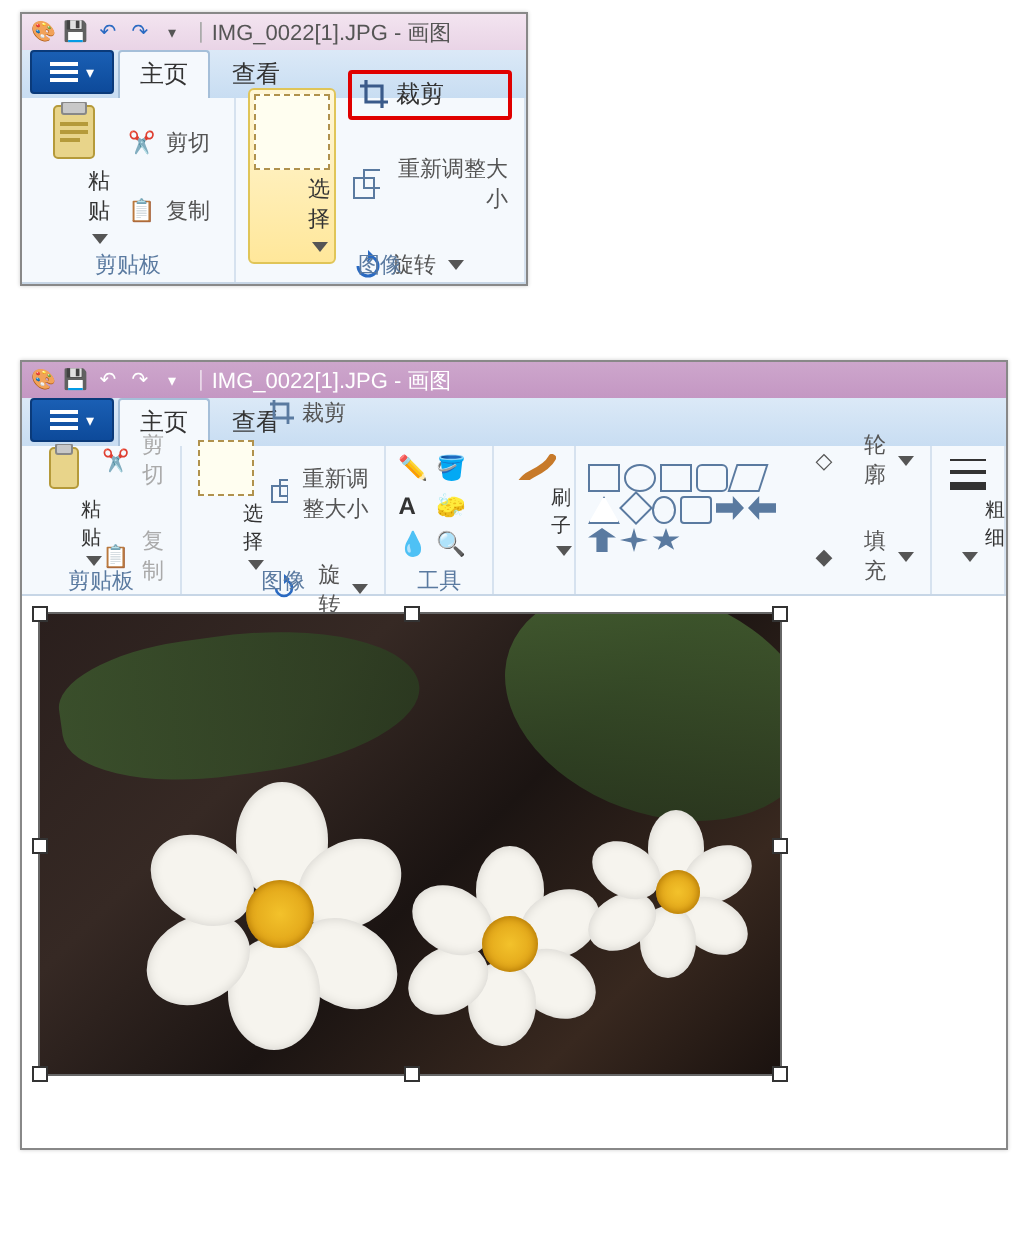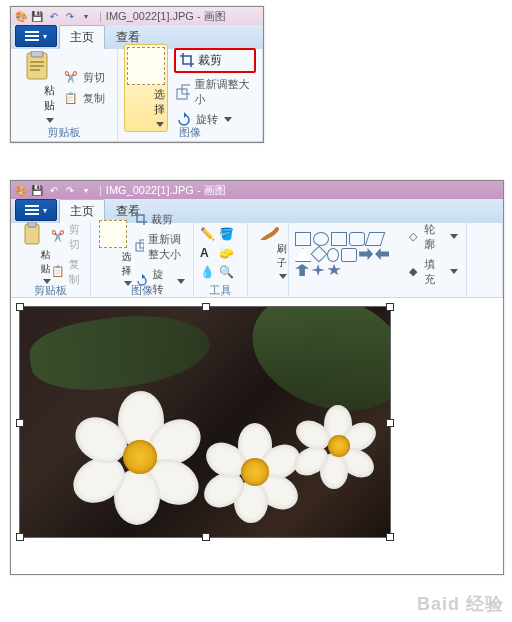--- a/index.html
+++ b/index.html
@@ -67,21 +67,21 @@
     height: 92px;
   }
   .ribbon2 { height: 74px; }
   .group {
     border-right: 1px solid #d6e2ef;
     padding: 4px 6px 2px 6px;
     display:flex; flex-direction:column; justify-content:space-between;
   }
   .group-label { text-align:center; color:#5a7aa0; font-size:11px; margin-top:2px;}
   .row { display:flex; align-items:center; }
-  .col { display:flex; flex-direction:column; gap:3px; }
+  .col { display:flex; flex-direction:column; gap:16px;text-align:right; }
   .big-btn { display:flex; flex-direction:column; align-items:center; justify-content:center; width:40px; }
   .big-btn .lbl { font-size:11px; color:#333; margin-top:2px;margin-left:27px;}
   .small-btn { display:flex; align-items:center; gap:4px; font-size:11px; color:#555; padding:1px 2px;}
   .select-box { width:36px; height:36px; border:1px dashed #b0924d; background:#fffef0; }
   .ico { width:16px; height:16px; display:inline-flex; align-items:center; justify-content:center; }
   .crop-highlight {
     border:2px solid #e00000; border-radius:2px; padding:2px 4px;
     display:inline-flex; align-items:center; gap:4px; font-size:12px; color:#333;
   }
   .canvas-area {
@@ -332,20 +332,29 @@
           <div class="small-btn">
               <span class="ico">◆</span>
               <span>填充</span>
               <span class="tri"></span>
             </div>
         </div>
       </div>
     </div>
 
     <div class="group" style="width:30px;">
+      <div class="big-btn" style="width:24px;height:54px;">
+        <svg width="20" height="22">
+            <line x1="1" y1="3" x2="19" y2="3" stroke="#333" stroke-width="1"></line>
+            <line x1="1" y1="9" x2="19" y2="9" stroke="#333" stroke-width="2"></line>
+            <line x1="1" y1="16" x2="19" y2="16" stroke="#333" stroke-width="4"></line>
+          </svg>
+        <span class="lbl" style="font-size:10px;">粗细</span>
+          <span class="tri"></span>
+      </div>
       <div class="group-label">&nbsp;</div>
     </div>
   </div>
 
   <div class="canvas-area" style="height:260px;">
     <div class="image-holder">
       <div class="img-bg">
 
         <div style="position:absolute;left:10px;top:10px;width:180px;height:70px;background:linear-gradient(100deg,#3d5a2e,#2a3d20);transform:rotate(-8deg);border-radius:40% 60% 50% 50%;opacity:0.8;"></div>
         <div style="position:absolute;right:-20px;top:-10px;width:160px;height:110px;background:linear-gradient(160deg,#4a6a35,#25341c);transform:rotate(20deg);border-radius:50%;opacity:0.85;"></div>
@@ -387,14 +396,13 @@
       <div class="handle" style="left:-4px;top:50%;margin-top:-3px;"></div>
       <div class="handle" style="right:-4px;top:50%;margin-top:-3px;"></div>
       <div class="handle" style="left:-4px;bottom:-4px;"></div>
       <div class="handle" style="left:50%;bottom:-4px;margin-left:-3px;"></div>
       <div class="handle" style="right:-4px;bottom:-4px;"></div>
     </div>
   </div>
 </div>
 
 <div class="watermark">
-  <div class="main">Baid 经验</div>
 </div>
 
 </body></html>

